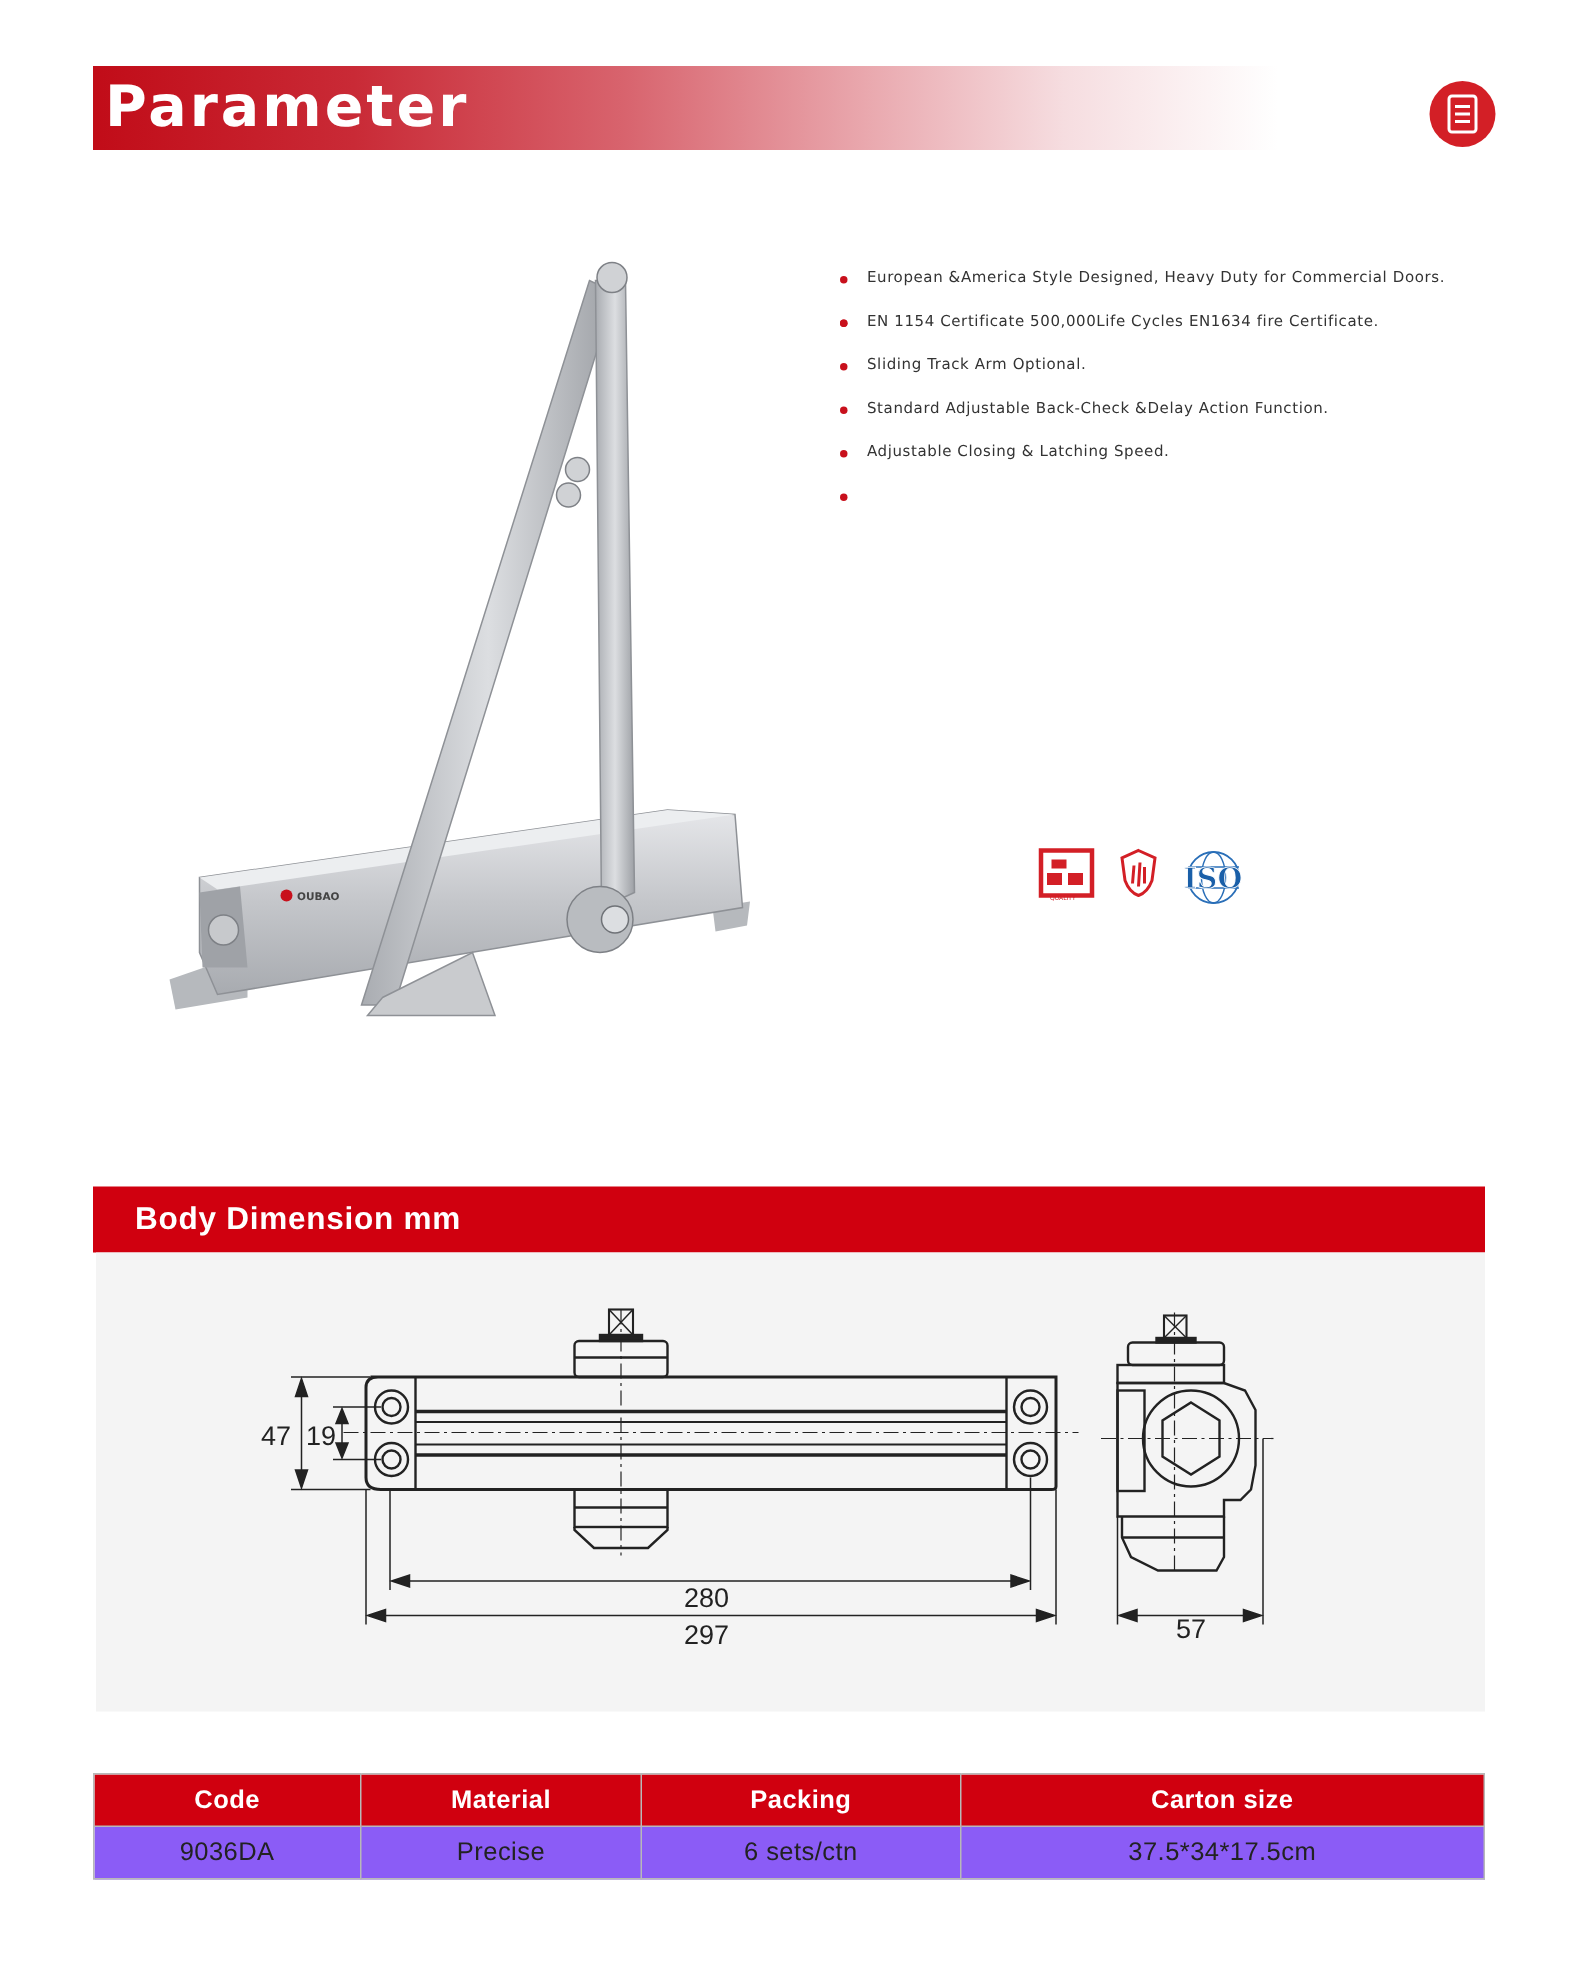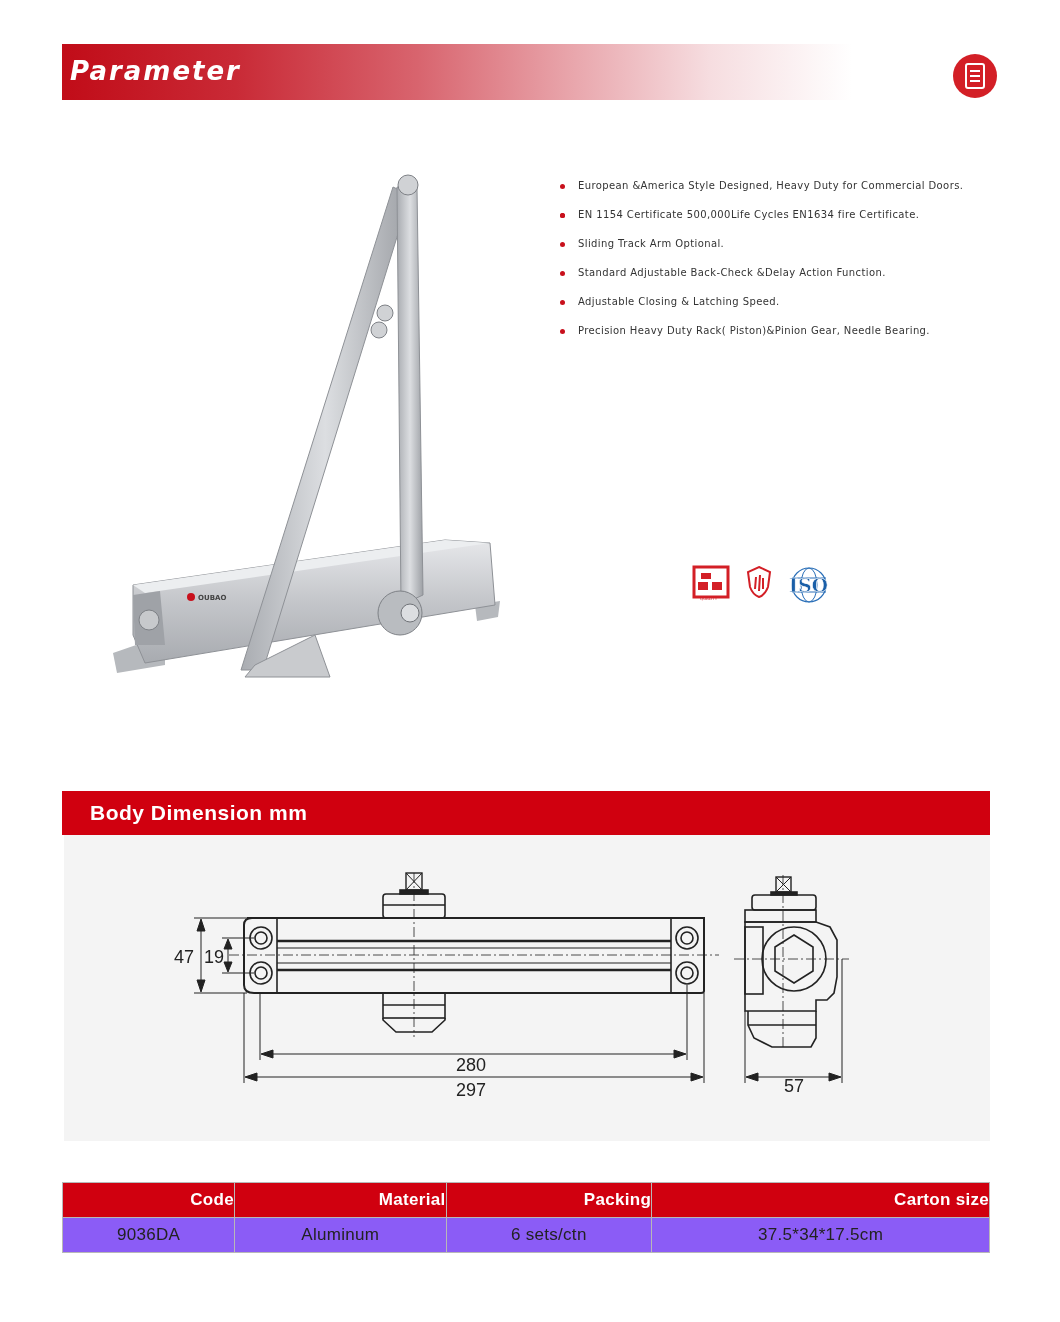--- a/index.html
+++ b/index.html
@@ -7,21 +7,21 @@
     body { position: relative; font-family: "DejaVu Sans", sans-serif; color: #333; }
 
     
     .header-banner {
       position: absolute; left: 62px; top: 44px; width: 790px; height: 56px;
       background: linear-gradient(90deg, #c10c18 0%, #c92a36 22%, #d8646e 45%, #e9a7ad 65%, #f6dde0 82%, #ffffff 100%);
     }
     .header-title {
       position: absolute; left: 8px; top: 2px;
       font-family: "DejaVu Sans", sans-serif; font-weight: bold;
-      font-size: 26px; letter-spacing: 2px; color: #ffffff; line-height: 50px; font-style: italic;
+      font-size: 38px; letter-spacing: 2px; color: #ffffff; line-height: 50px;
     }
     .menu-badge {
       position: absolute; left: 953px; top: 54px; width: 44px; height: 44px;
       border-radius: 50%; background: #d31f26;
       display: flex; align-items: center; justify-content: center;
     }
 
     
     .product-photo { position: absolute; left: 105px; top: 165px; width: 405px; height: 520px; }
 
@@ -54,21 +54,21 @@
     }
     .dim-svg { position: absolute; left: 0; top: 0; }
 
     
     .spec-table {
       position: absolute; left: 62px; top: 1182px; width: 928px;
       border-collapse: collapse; font-family: "Liberation Sans", sans-serif;
     }
     .spec-table th {
       background: #d0000f; color: #fff; font-weight: bold; font-size: 17px; height: 35px;
-      border: 1px solid #b8b8b8; text-align: right; letter-spacing: 0.3px;
+      border: 1px solid #b8b8b8; text-align: center; letter-spacing: 0.3px;
     }
     .spec-table td {
       background: #8b5cf6; color: #222; font-size: 17px; height: 35px;
       border: 1px solid #b8b8b8; text-align: center; letter-spacing: 0.3px;
     }
   </style>
 </head>
 <body>
 
 <div class="header-banner">
@@ -123,21 +123,21 @@
   </svg>
 </div>
 
 <ul class="features">
   <li><span class="bullet"></span><span>European &amp;America Style Designed, Heavy Duty for Commercial Doors.</span></li>
   <li><span class="bullet"></span></li>
   <li><span class="bullet"></span><span>EN 1154 Certificate 500,000Life Cycles EN1634 fire Certificate.</span></li>
   <li><span class="bullet"></span><span>Sliding Track Arm Optional.</span></li>
   <li><span class="bullet"></span><span>Standard Adjustable Back-Check &amp;Delay Action Function.</span></li>
   <li><span class="bullet"></span><span>Adjustable Closing &amp; Latching Speed.</span></li>
-  <li><span class="bullet"></span><span>Precision Heavy Duty Rack( Piston)&amp;Pinion Gear, Needle Bearing.</span></li>
+  <li><span class="bullet"></span></li>
 </ul>
 
 <div class="certs">
   <svg width="40" height="36" viewBox="0 0 40 36">
     <rect x="2" y="2" width="34" height="30" fill="none" stroke="#d31f26" stroke-width="3"></rect>
     <rect x="9" y="8" width="10" height="6" fill="#d31f26"></rect>
     <rect x="6" y="17" width="10" height="8" fill="#d31f26"></rect>
     <rect x="20" y="17" width="10" height="8" fill="#d31f26"></rect>
     <text x="8" y="35" font-size="4" fill="#d31f26" font-family="DejaVu Sans, sans-serif">QUALITY</text>
   </svg>
@@ -259,18 +259,18 @@
     <tr>
       <th>Code</th>
       <th>Material</th>
       <th>Packing</th>
       <th>Carton size</th>
     </tr>
   </thead>
   <tbody>
     <tr>
       <td>9036DA</td>
-      <td>Aluminum</td>
+      <td>Precise</td>
       <td>6 sets/ctn</td>
       <td>37.5*34*17.5cm</td>
     </tr>
   </tbody>
 </table>
 
 </body></html>

